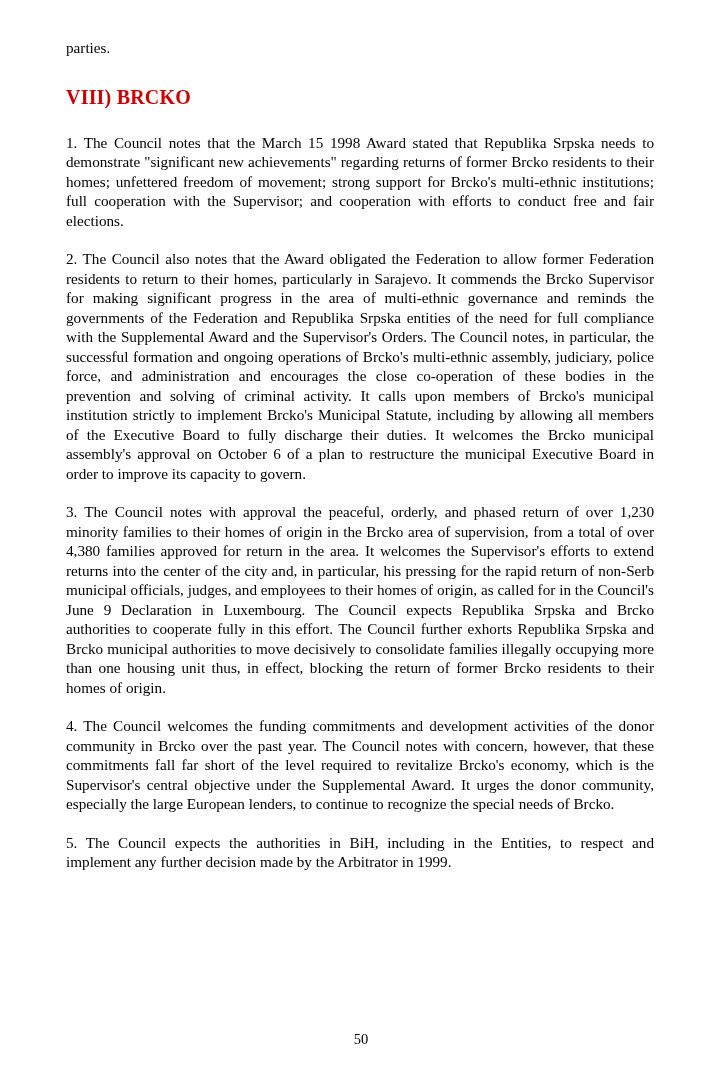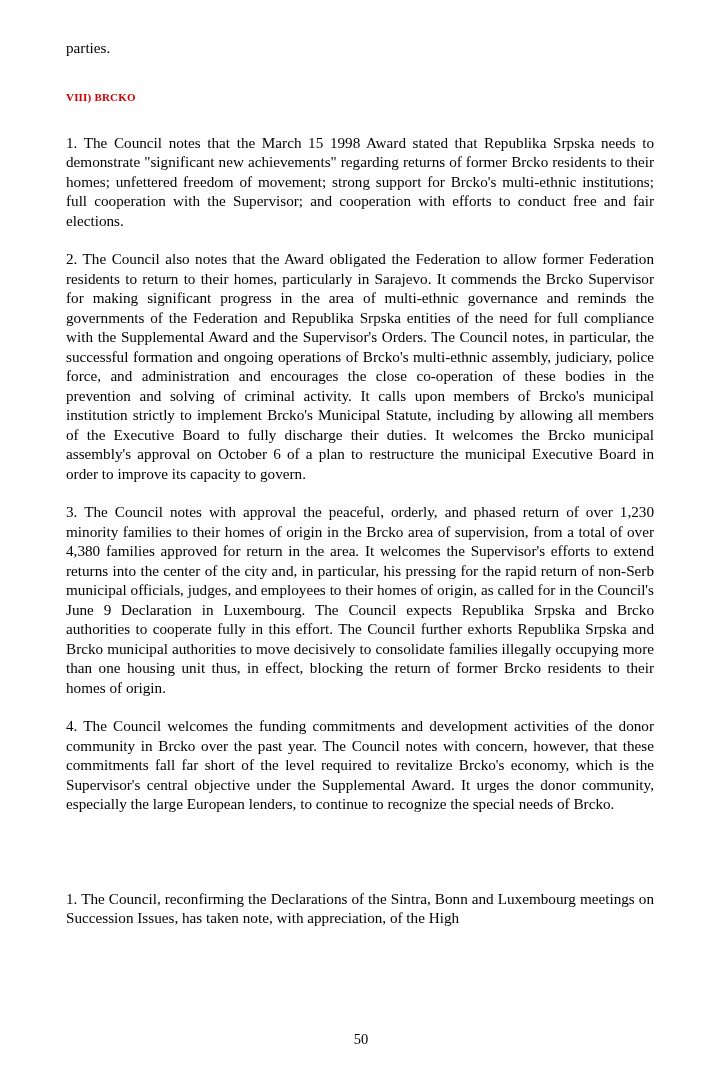--- a/index.html
+++ b/index.html
@@ -34,21 +34,21 @@
     text-align: justify;
     text-justify: inter-word;
     color: #000000;
   }
   .spacer-sm { height: 19px; }
   .spacer-md { height: 26px; }
   .spacer-lg { height: 30px; }
 
   h2.section-heading {
     margin: 0;
-    font-size: 11px;
+    font-size: 20px;
     line-height: 19px;
     font-weight: bold;
     color: #cc0000;
     letter-spacing: 0.2px;
   }
   .footer {
     position: absolute;
     left: 0;
     top: 1027px;
     width: 722px;
@@ -81,24 +81,24 @@
     <div class="spacer-sm"></div>
 
     <p class="para">3.  The  Council  notes  with   approval the peaceful, orderly, and phased return of over 1,230  minority families to their homes of origin in the Brcko area of supervision, from a   total  of  over  4,380  families  approved  for  return  in  the  area.  It  welcomes  the Supervisor's  efforts  to  extend   returns into the center of the city and, in particular, his pressing  for the rapid return of non-Serb municipal officials, judges, and employees to their homes of origin, as called for in the Council's June 9 Declaration in Luxembourg. The   Council expects Republika Srpska and Brcko authorities to cooperate fully in this effort.   The  Council further exhorts Republika Srpska and Brcko municipal authorities to  move   decisively to consolidate families illegally occupying more than one housing unit  thus,  in  effect,  blocking  the  return   of former Brcko residents to their homes of origin.</p>
 
     <div class="spacer-sm"></div>
 
     <p class="para">4.  The  Council welcomes the funding commitments and development activities of the donor  community  in  Brcko  over  the  past  year.  The  Council  notes   with concern, however,  that  these  commitments  fall  far  short  of  the  level  required  to revitalize Brcko's  economy,  which   is the Supervisor's central objective under the Supplemental Award.  It  urges  the  donor  community,  especially  the  large  European  lenders,  to continue to recognize the special needs of Brcko.</p>
 
     <div class="spacer-sm"></div>
 
+    <p class="para">5.  The  Council expects the authorities in BiH, including in the Entities, to respect and implement any further decision made by the Arbitrator in 1999.</p>
 
     <div class="spacer-lg"></div>
 
 
     <div class="spacer-md"></div>
 
-    <p class="para">1.  The  Council,  reconfirming  the  Declarations of the Sintra, Bonn and Luxembourg meetings   on   Succession   Issues,  has  taken  note,  with  appreciation,  of  the  High</p>
 
   </div>
 
   <div class="footer">50</div>
 </div>
 
 </body></html>

